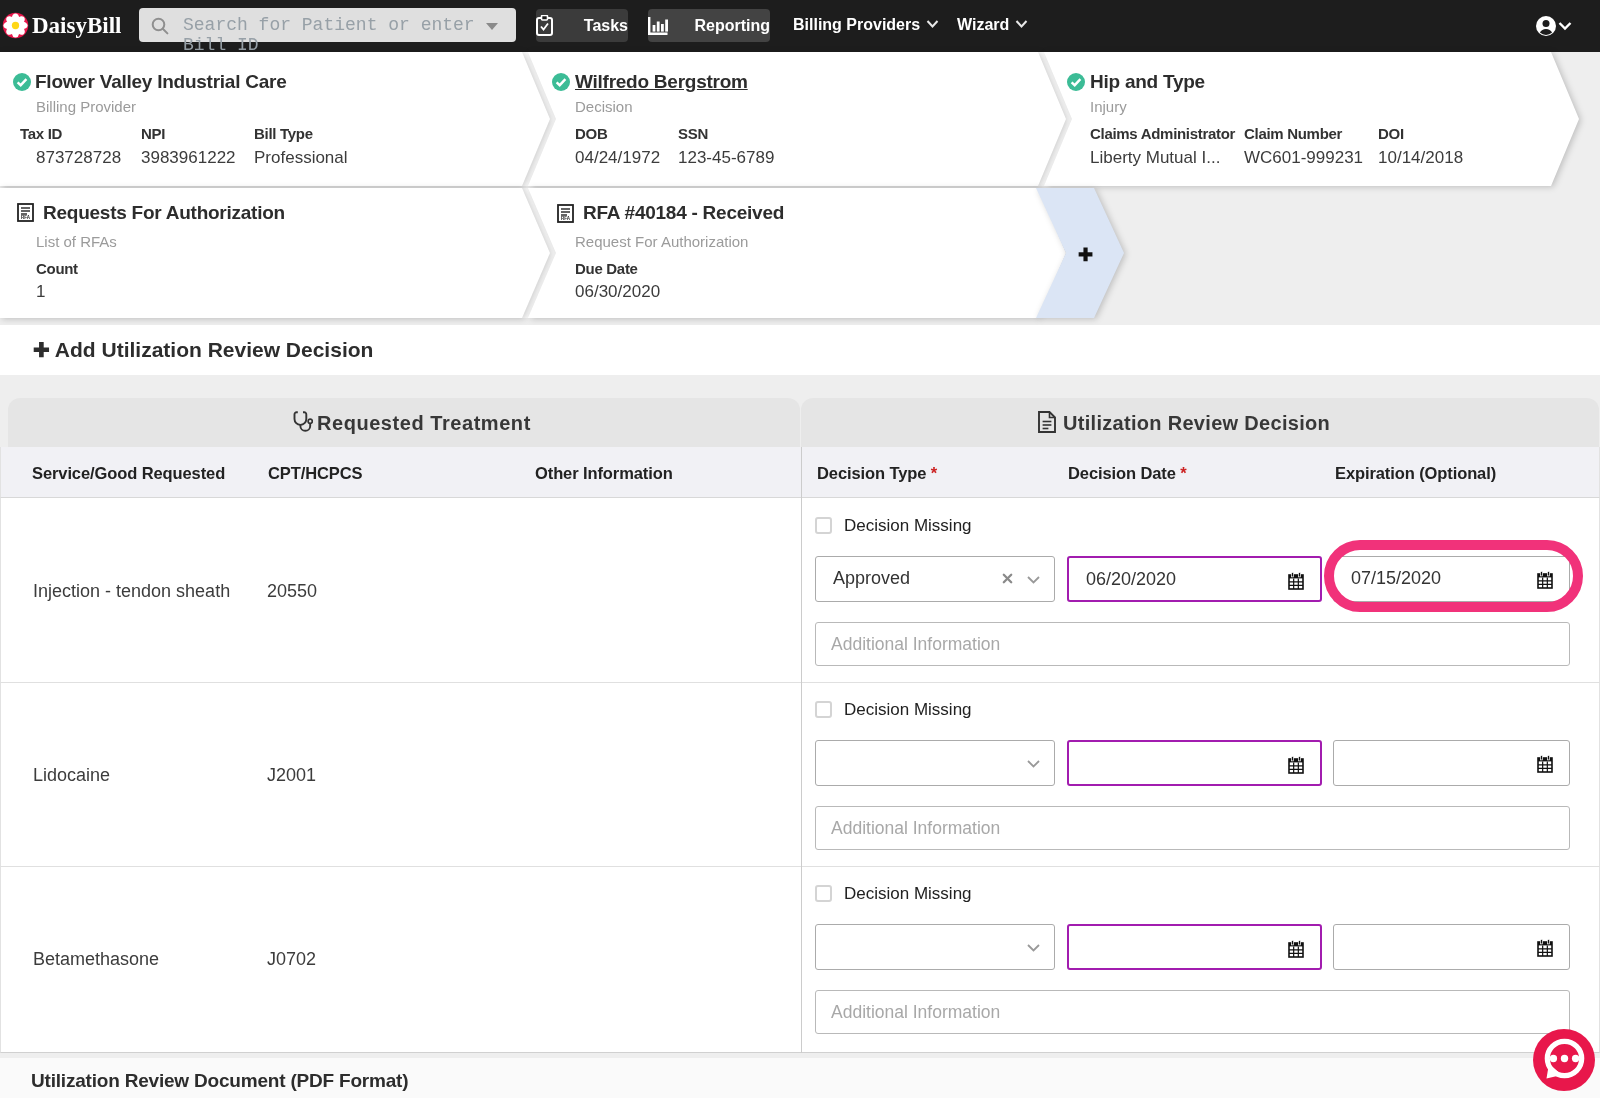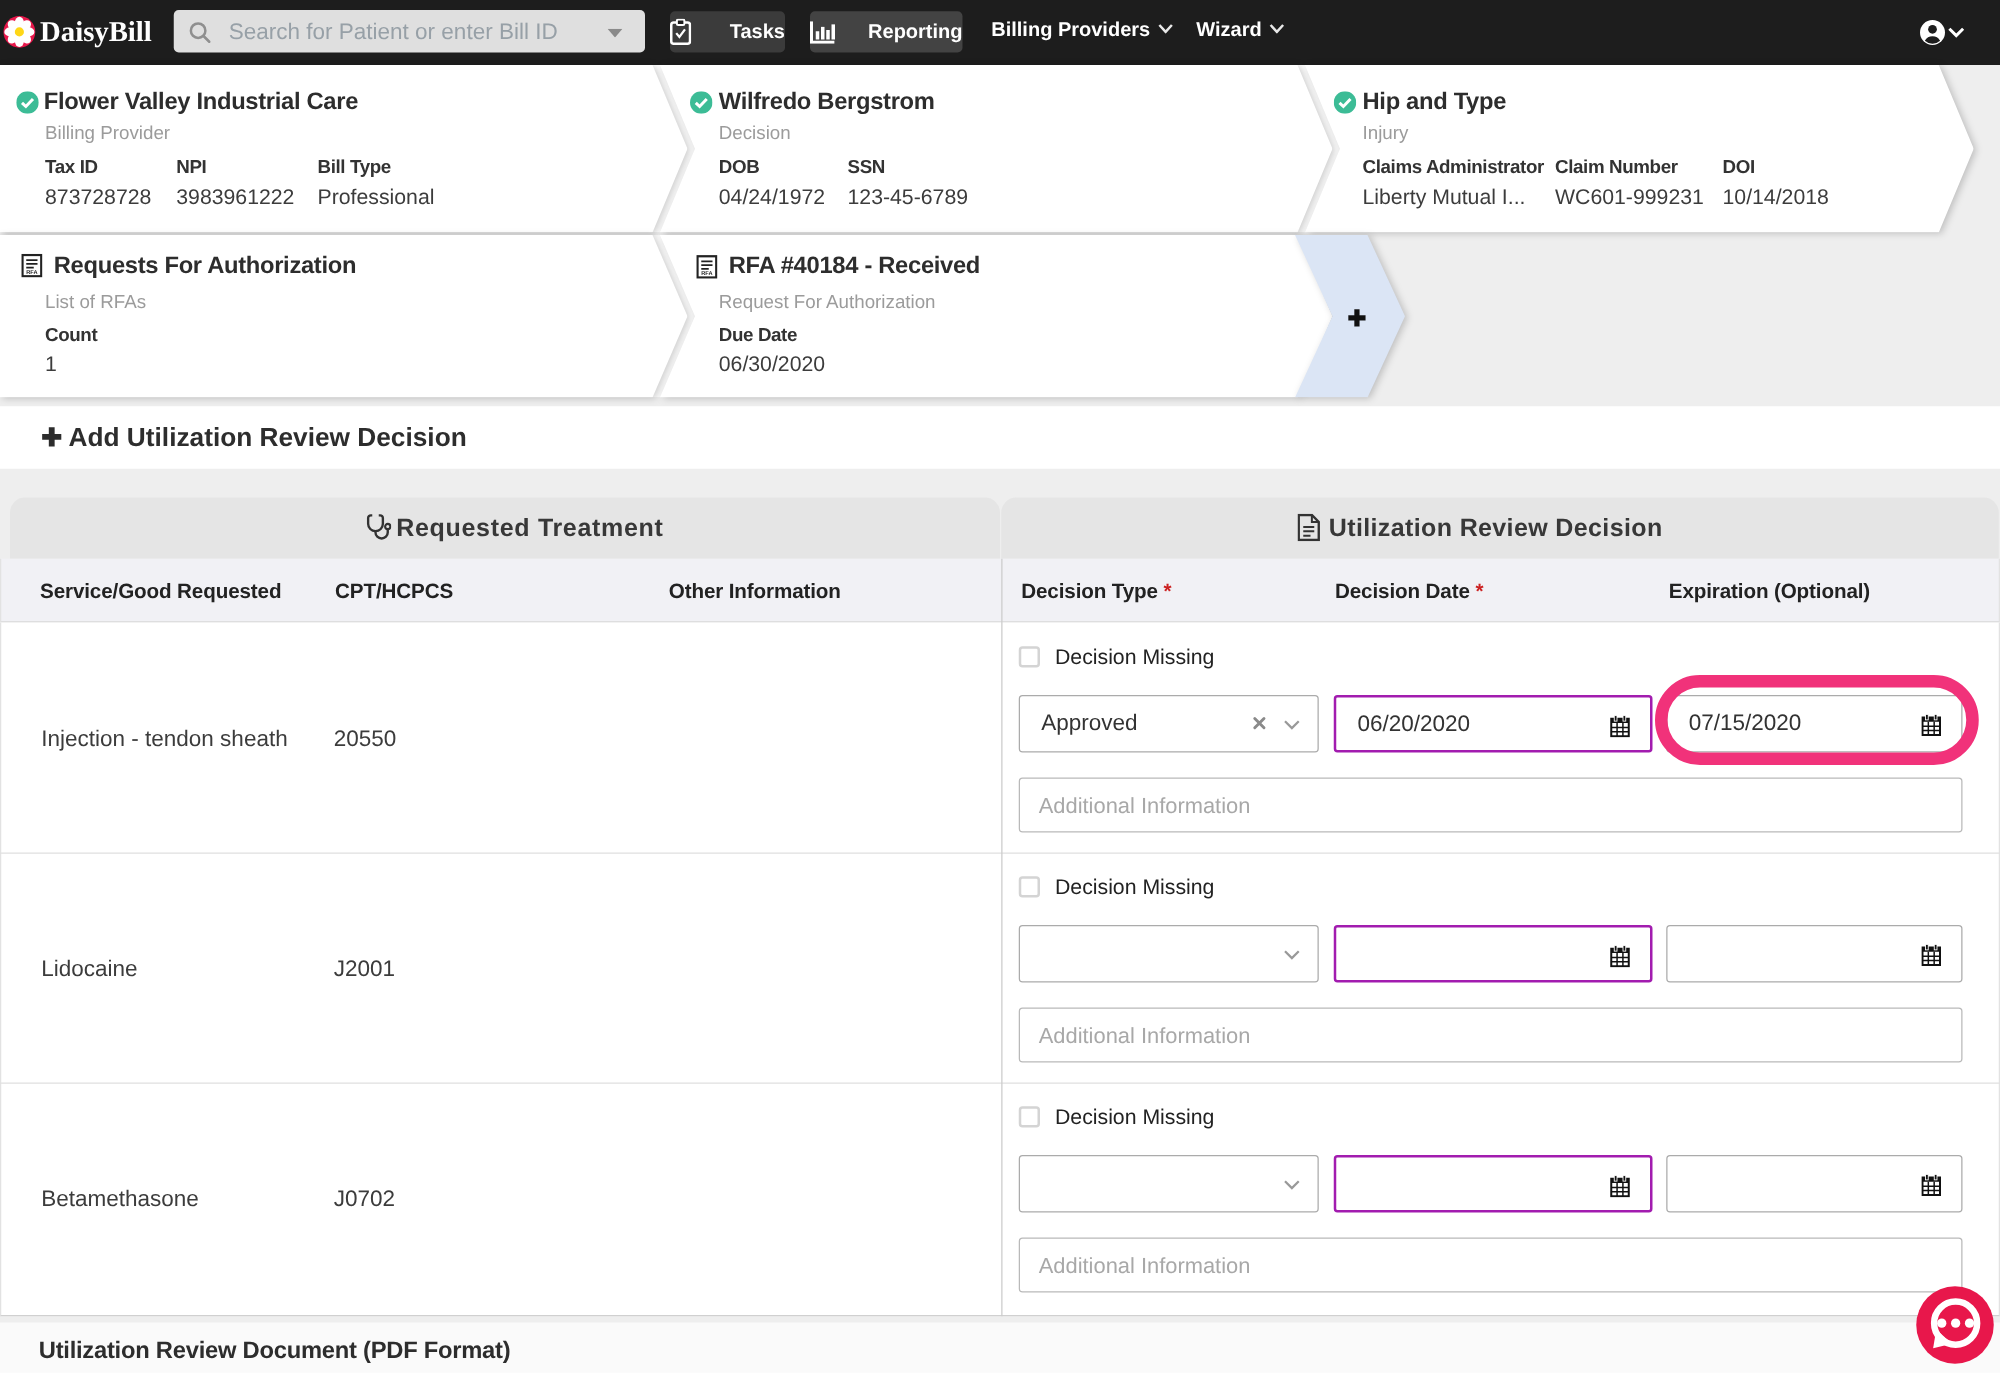--- a/index.html
+++ b/index.html
@@ -2,21 +2,21 @@
 <html><head>
 <meta charset="utf-8">
 <style>
 * {margin:0; padding:0; box-sizing:border-box;}
 body {font-family:"Liberation Sans", sans-serif;}
 #page {position:relative; width:1600px; height:1098px; background:#eeeeee; overflow:hidden; font-family:"Liberation Sans", sans-serif;}
 .abs {position:absolute;}
 
 #nav {position:absolute; left:0; top:0; width:1600px; height:52px; background:#1d1d1d;}
 #logo-text {position:absolute; left:32px; top:13px; font-family:"Liberation Serif", serif; font-weight:bold; font-size:23px; color:#fff;}
-#searchbox {position:absolute; left:139px; top:8px; width:377px; height:34px; background:#dfdfdf; border-radius:4px;}
+#searchbox {position:absolute; left:139px; top:8px; width:377px; height:34px; background:#dfdfdf; border-radius:4px;font-family:Liberation Mono, monospace;}
 #searchbox .ph {position:absolute; left:44px; top:7px; font-size:18px; color:#97a0a7;}
 .navbtn {position:absolute; top:9px; height:33px; background:#3b3b3b; border-radius:4px; color:#fff; font-size:16px; font-weight:bold; display:flex; align-items:center; justify-content:space-between; gap:8px;}
 .navlink {position:absolute; top:16px; color:#fff; font-size:16px; font-weight:bold;}
 .navcaret {display:inline-block; margin-left:6px; vertical-align:2px;}
 
 .crumb {position:absolute; filter:drop-shadow(2px 1px 3px rgba(0,0,0,0.2));}
 .cin {position:absolute; left:0; top:0; width:100%; height:100%; background:#fff;}
 .r1 {top:52px; height:134px;}
 .r2 {top:188px; height:130px;}
 .ctitle {position:absolute; top:71px; font-size:19px; font-weight:bold; color:#2d2d2d; letter-spacing:-0.25px;}
@@ -138,32 +138,32 @@
       <div class="cin" style="background:#dbe5f5; clip-path:polygon(0 0, 58px 0, 88px 65px, 58px 130px, 0 130px, 30px 65px);"></div>
     </div>
   <div class="abs" style="left:1078px; top:244px; font-size:18px; font-weight:bold; color:#111;">✚</div>
 
   <svg width="18" height="18" viewBox="0 0 18 18" style="position:absolute;left:13px;top:73px;">
       <circle cx="9" cy="9" r="9" fill="#3cbc96"></circle>
       <path d="M4.6 9.3 L7.7 12.2 L13.4 6.2" fill="none" stroke="#fff" stroke-width="2.4"></path>
     </svg>
   <div class="ctitle" style="left:35px;">Flower Valley Industrial Care</div>
   <div class="csub" style="left:36px;">Billing Provider</div>
-  <div class="clabel" style="left:36px;">Tax ID</div>
+  <div class="clabel" style="left:20px;">Tax ID</div>
   <div class="clabel" style="left:141px;">NPI</div>
   <div class="clabel" style="left:254px;">Bill Type</div>
   <div class="cvalue" style="left:36px;">873728728</div>
   <div class="cvalue" style="left:141px;">3983961222</div>
   <div class="cvalue" style="left:254px;">Professional</div>
 
   <svg width="18" height="18" viewBox="0 0 18 18" style="position:absolute;left:552px;top:73px;">
       <circle cx="9" cy="9" r="9" fill="#3cbc96"></circle>
       <path d="M4.6 9.3 L7.7 12.2 L13.4 6.2" fill="none" stroke="#fff" stroke-width="2.4"></path>
     </svg>
-  <div class="ctitle" style="left:575px;">Wilfredo Bergstrom</div>
+  <div class="ctitle" style="left:575px;text-decoration:underline;">Wilfredo Bergstrom</div>
   <div class="csub" style="left:575px;">Decision</div>
   <div class="clabel" style="left:575px;">DOB</div>
   <div class="clabel" style="left:678px;">SSN</div>
   <div class="cvalue" style="left:575px;">04/24/1972</div>
   <div class="cvalue" style="left:678px;">123-45-6789</div>
 
   <svg width="18" height="18" viewBox="0 0 18 18" style="position:absolute;left:1067px;top:73px;">
       <circle cx="9" cy="9" r="9" fill="#3cbc96"></circle>
       <path d="M4.6 9.3 L7.7 12.2 L13.4 6.2" fill="none" stroke="#fff" stroke-width="2.4"></path>
     </svg>

